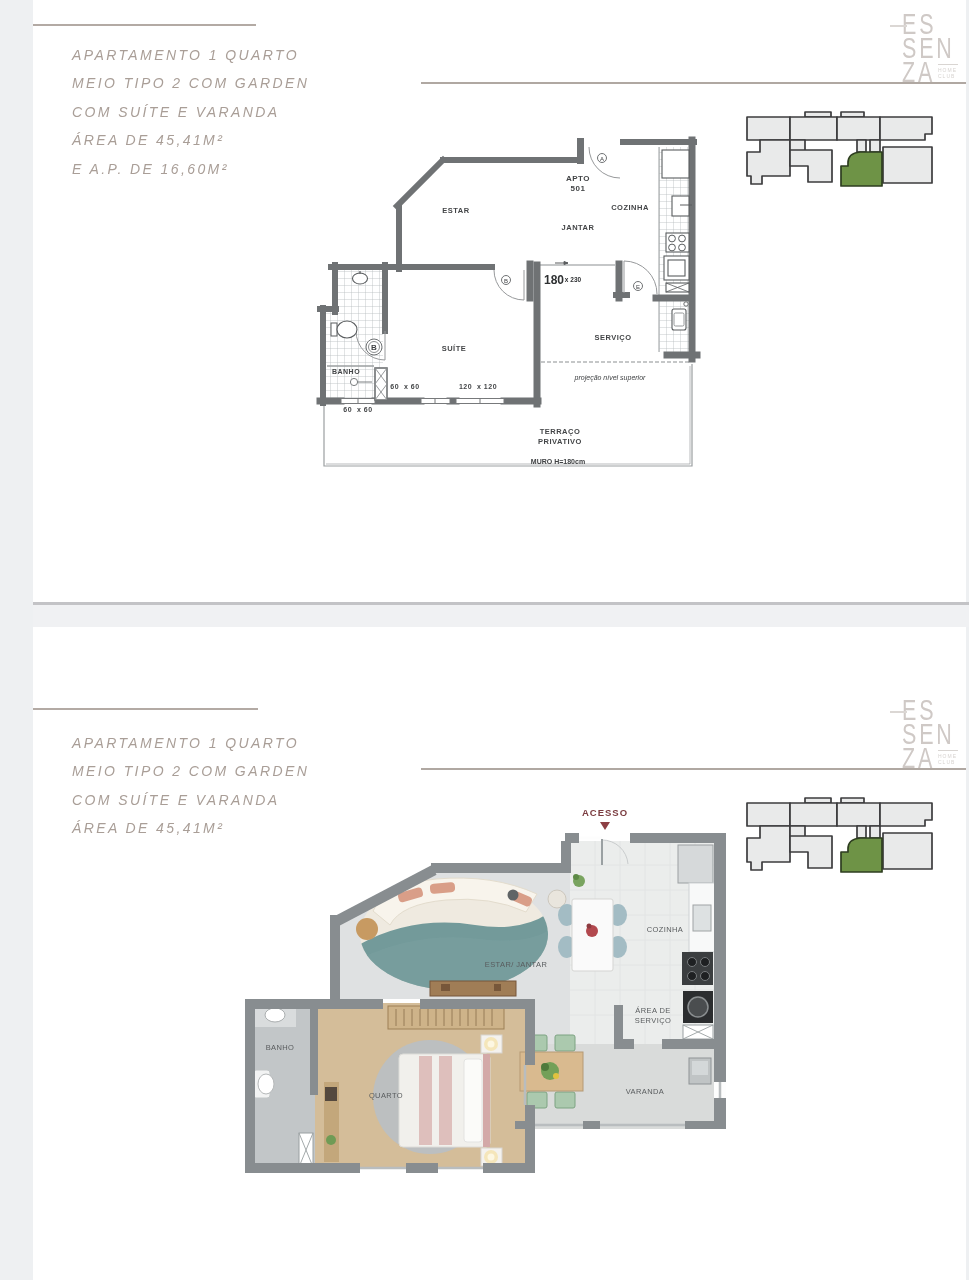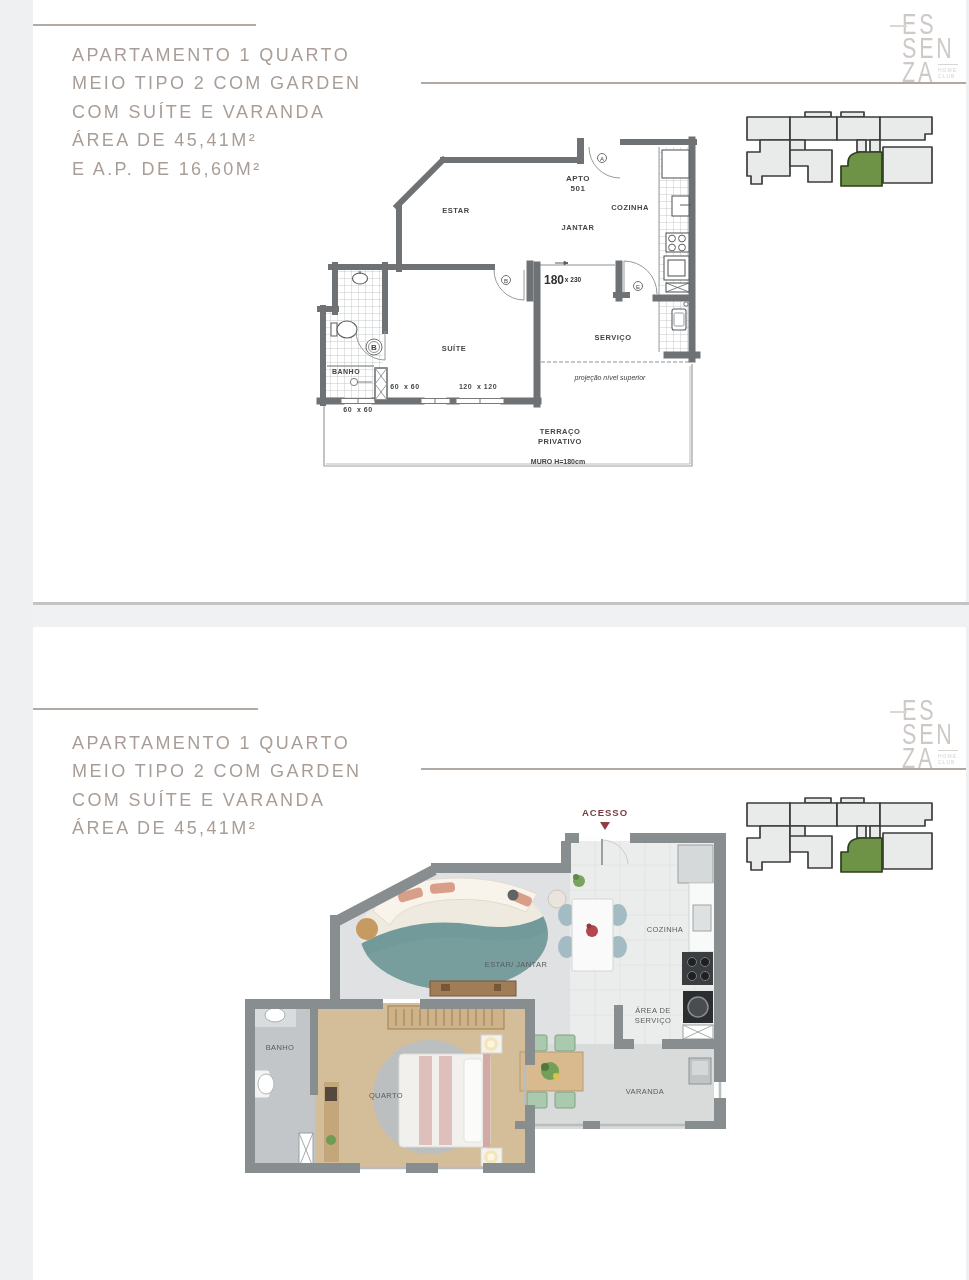--- a/index.html
+++ b/index.html
@@ -2,21 +2,21 @@
 <html><head>
 <meta charset="utf-8">
 <style>
 html,body{margin:0;padding:0;}
 body{width:969px;height:1280px;background:#eef0f2;font-family:"Liberation Sans",sans-serif;position:relative;overflow:hidden;}
 .panel{position:absolute;left:33px;width:933px;background:#ffffff;}
 #p1{top:0;height:602px;}
 #divider{position:absolute;left:33px;top:602px;width:936px;height:25px;background:#f0f1f3;border-top:3px solid #c3c3c6;box-sizing:border-box;}
 #p2{top:627px;height:653px;}
 .abs{position:absolute;}
-.title{color:#a99e97;font-size:18px;line-height:28.4px;letter-spacing:2.4px;}
+.title{color:#a99e97;font-size:14px;line-height:28.4px;letter-spacing:2.4px;font-style:italic;}
 .dline{position:absolute;background:#b3aaa4;height:2px;}
 .eslogo{color:#cfc9c6;letter-spacing:2.8px;font-size:21.5px;line-height:18.2px;transform:scale(1,1.33);transform-origin:0 0;}
 </style>
 </head>
 <body>
 
 <svg width="0" height="0" style="position:absolute">
 <defs>
 <g id="keyplan">
   <g fill="#e9eaea" stroke="#3c3c3e" stroke-width="1.7" stroke-linejoin="round">

